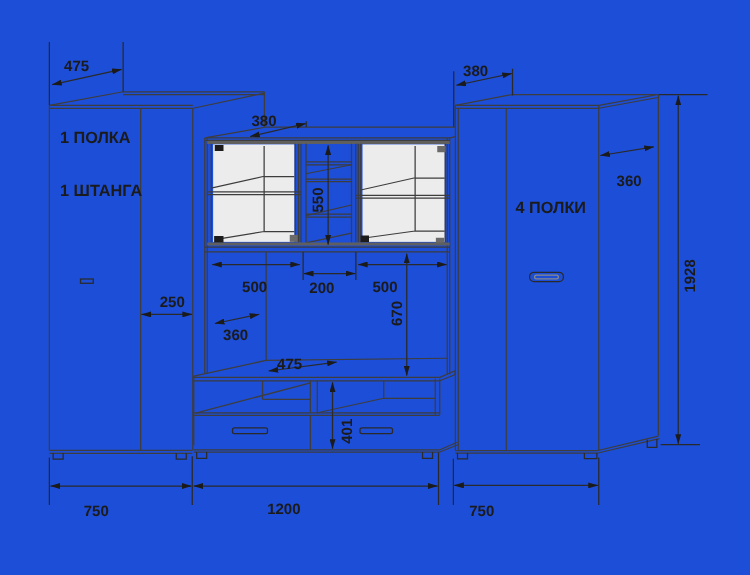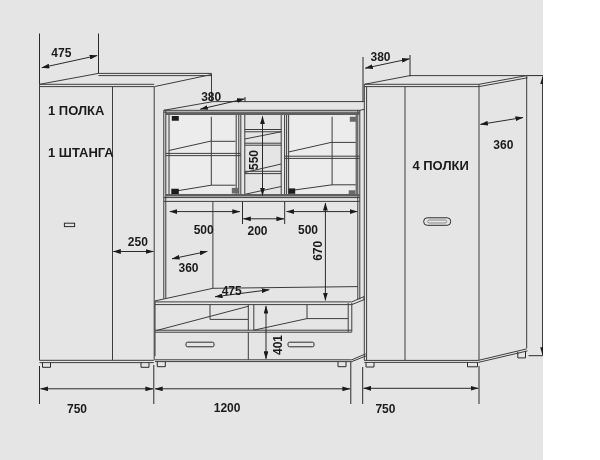--- a/index.html
+++ b/index.html
@@ -1,16 +1,16 @@
 <!DOCTYPE html>
 <html><head>
 <meta charset="utf-8">
 <style>
 html,body{margin:0;padding:0;background:#ffffff;}
-#wrap{width:543px;height:460px;position:relative;background:#e5e5e5;overflow:hidden;}
+#wrap{width:600px;height:460px;position:relative;background:#1d4ed8;overflow:hidden;}
 text{font-family:"Liberation Sans",sans-serif;fill:#1b1b1b;font-weight:bold;}
 .d{font-size:12px;}
 .l{font-size:13px;}
 </style>
 </head>
 <body>
 <div id="wrap">
 <svg width="600" height="460" viewBox="0 0 600 460">
 <defs>
 <marker id="a" viewBox="0 0 10 6" refX="9.5" refY="3" markerWidth="8" markerHeight="4.8" orient="auto-start-reverse">

